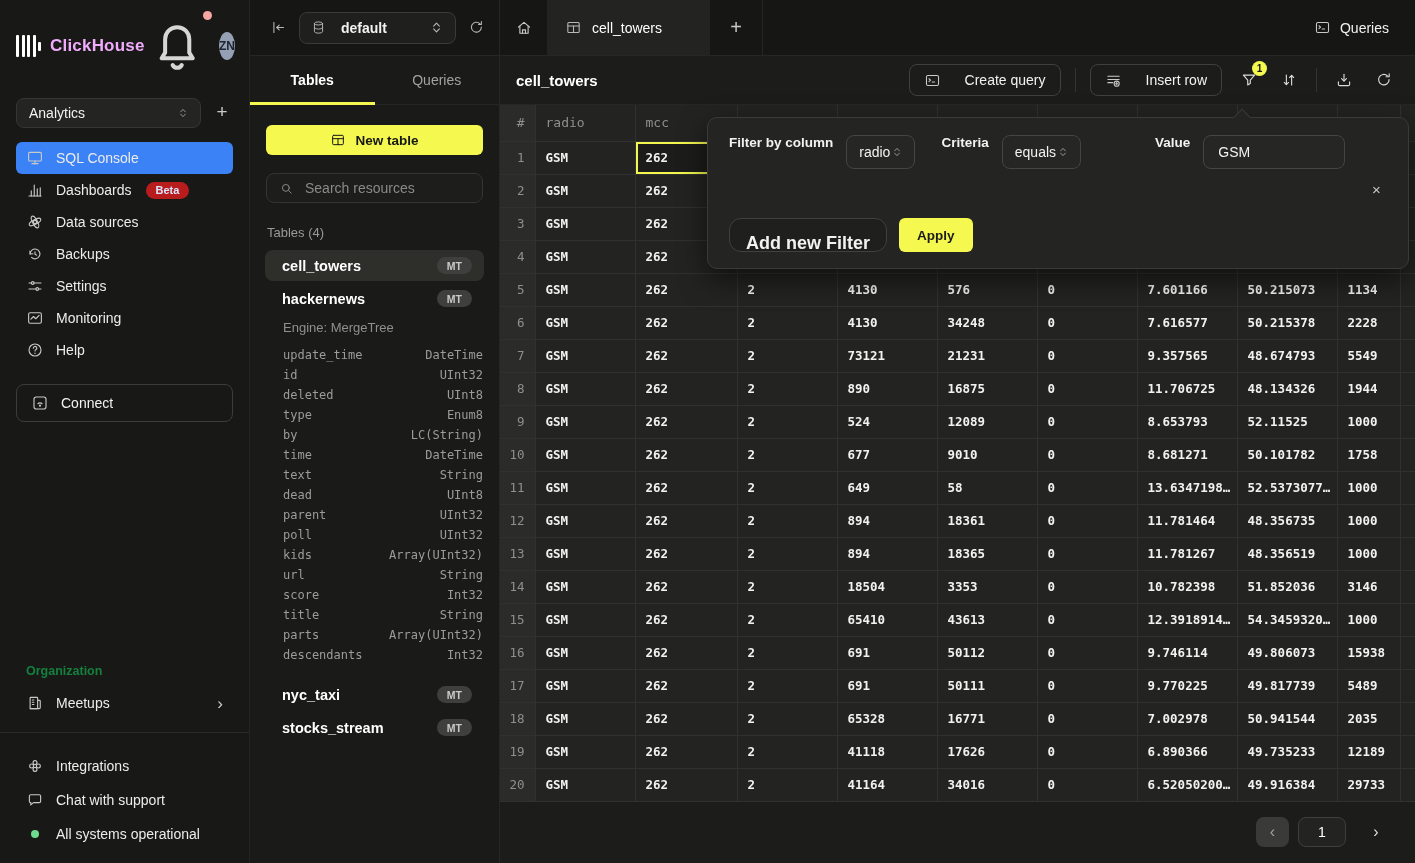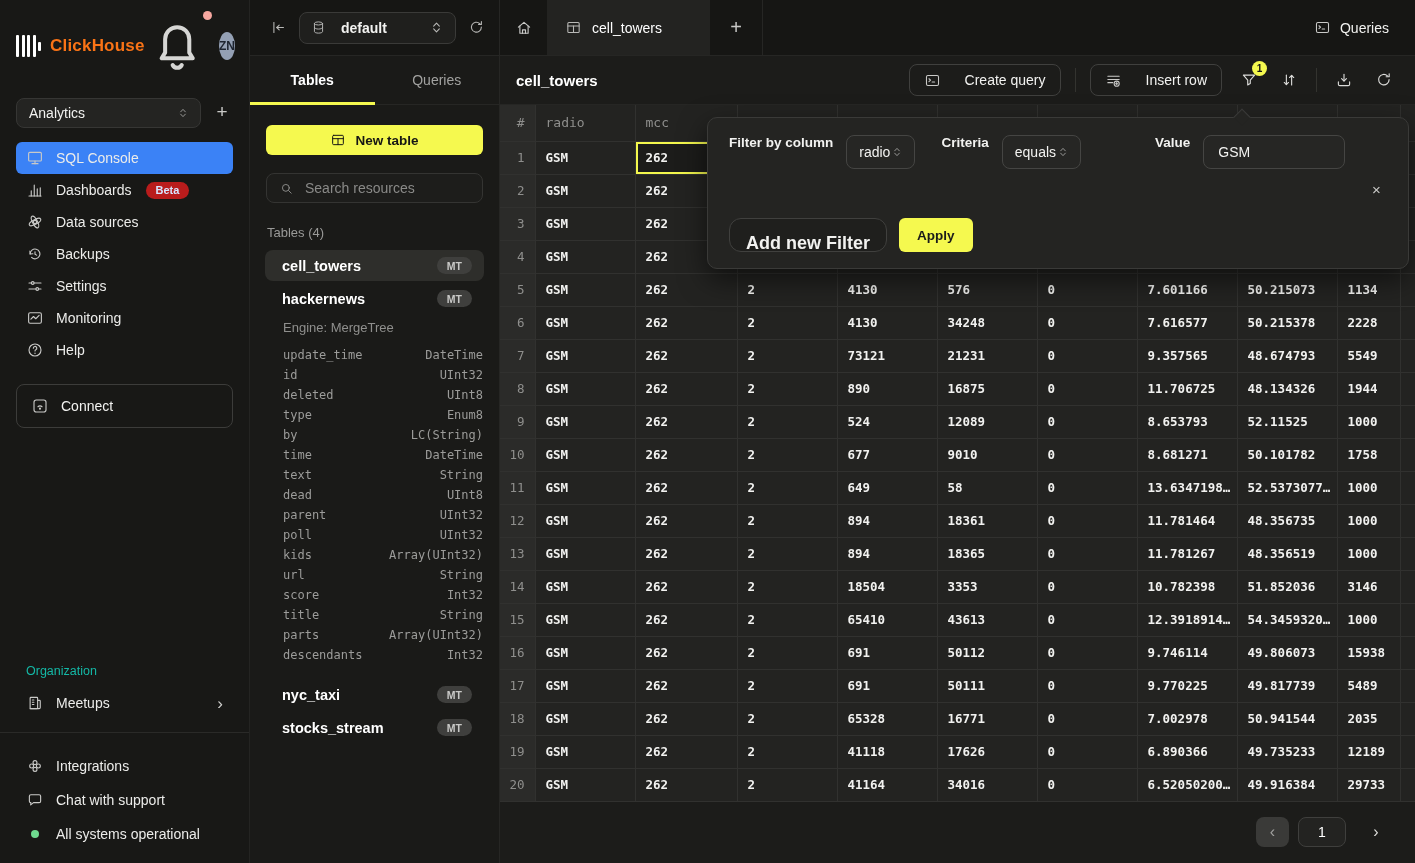--- a/index.html
+++ b/index.html
@@ -14,43 +14,43 @@
   .icn svg { width:100%; height:100%; fill:none; stroke:currentColor; stroke-width:1.5; stroke-linecap:round; stroke-linejoin:round; }
 
   .app { display:flex; width:1415px; height:863px; }
 
   
   .sidebar { width:250px; flex:0 0 250px; background:#181816; display:flex; flex-direction:column; border-right:1px solid #242422; }
   .sb-top { display:flex; align-items:center; padding:14px 14px 10px 16px; }
   .logo { display:flex; align-items:flex-end; gap:2.5px; margin-right:9px; }
   .logo i { display:block; width:3px; height:22px; background:#fff; border-radius:1px; }
   .logo i.dot { height:9px; margin-bottom:6.5px; }
-  .brand { font-size:17px; font-weight:700; color:#f97316; letter-spacing:.2px; }
+  .brand { font-size:17px; font-weight:700; color:#f0abfc; letter-spacing:.2px; }
   .sb-top .spacer { flex:1; }
   .bell-wrap { position:relative; margin-right:10px; }
   .bell-wrap .icn { width:19px; height:19px; color:#d6d6d4; }
   .notif-dot { position:absolute; top:-3px; right:-3px; width:9px; height:9px; border-radius:50%; background:#f6a7a0; }
   .avatar { width:28px; height:28px; border-radius:50%; background:#94a0b4; color:#1d2430; font-size:12px; font-weight:700; display:flex; align-items:center; justify-content:center; }
 
   .sb-workspace { display:flex; align-items:center; gap:10px; margin:10px 16px 14px 16px; }
   .ws-select { flex:1; height:30px; background:#242422; border:1px solid #363634; border-radius:8px; display:flex; align-items:center; padding:0 10px 0 12px; }
   .ws-select span.lbl { flex:1; font-size:14px; color:#f2f2f0; }
   .chev-ud { width:14px; height:14px; color:#a7a7a5; }
   .plus-btn { width:22px; height:22px; color:#c9c9c7; font-size:19px; line-height:20px; text-align:center; }
 
   .sb-menu { margin:0 16px; display:flex; flex-direction:column; }
   .sb-item { height:32px; display:flex; align-items:center; gap:12px; padding:0 10px; border-radius:6px; color:#ececea; font-size:14px; }
   .sb-item.active { background:#3b82f6; }
   .sb-item .sb-label { flex:0 0 auto; }
   .beta-badge { margin-left:2px; background:#b91c1c; color:#d8e5ff; font-size:11px; font-weight:600; padding:2.5px 10px; border-radius:999px; }
 
-  .connect-btn { margin:18px 16px 0 16px; height:44px; border:1px solid #3c3c3a; border-radius:8px; display:flex; align-items:center; gap:12px; padding:0 14px; font-size:14px; color:#f2f2f0; }
+  .connect-btn { margin:18px 16px 0 16px; height:38px; border:1px solid #3c3c3a; border-radius:8px; display:flex; align-items:center; gap:12px; padding:0 14px; font-size:14px; color:#f2f2f0; }
   .sb-flex { flex:1; }
 
-  .org-title { margin:8px 16px 10px 26px; font-size:12.5px; color:#14b8a6; }
+  .org-title { margin:8px 16px 10px 26px; font-size:12.5px; color:#15803d;font-weight:bold; }
   .org-item { margin:0 16px 14px 16px; height:30px; display:flex; align-items:center; gap:12px; padding:0 10px; font-size:14px; }
   .org-item .spacer { flex:1; }
   .chev-r { color:#cfcfcd; font-size:17px; line-height:1; }
   .sb-divider { height:1px; background:#2a2a28; margin:0; }
   .sb-footer { padding:18px 16px 14px 16px; display:flex; flex-direction:column; gap:4px; }
   .sb-footer .sb-item { height:30px; }
   .status-dot-el { width:8px; height:8px; border-radius:50%; background:#6fdb8f; margin:0 5px; flex:0 0 auto; }
 
   
   .panel { width:250px; flex:0 0 250px; background:#1a1a18; display:flex; flex-direction:column; border-right:1px solid #262624; }

